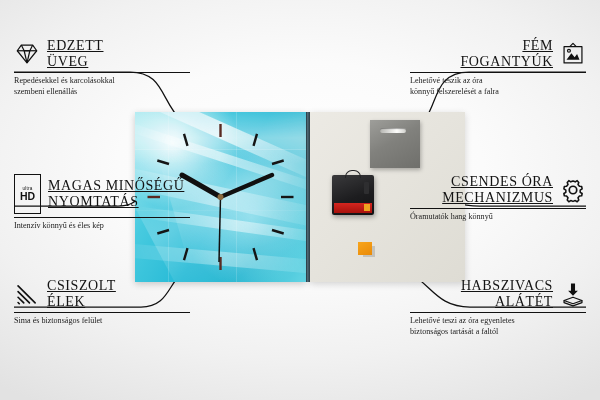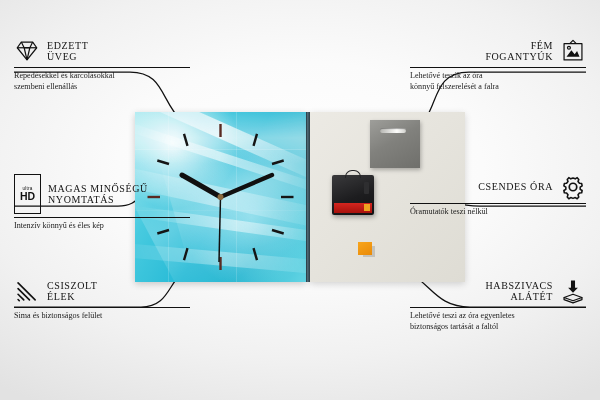--- a/index.html
+++ b/index.html
@@ -18,22 +18,22 @@
   #wires { position: absolute; inset: 0; width: 600px; height: 400px; }
   #wires path { fill: none; stroke: #111; stroke-width: 1.25; }
   #wires circle { fill: #fff; stroke: #111; stroke-width: 1.25; }
 
   
   .feat { position: absolute; width: 176px; }
   .feat .hdr { display: flex; align-items: center; gap: 7px; }
   .feat.left .hdr { justify-content: flex-start; }
   .feat.right .hdr { justify-content: flex-end; flex-direction: row; }
   .ttl {
-    font-size: 10px; letter-spacing: .6px; color: #131313;
-    line-height: 1.12; text-transform: uppercase;
+    font-size: 14px; letter-spacing: .6px; color: #131313;
+    line-height: 1.12; text-transform: uppercase; text-decoration: underline;
   }
   .feat.left .ttl { text-align: left; }
   .feat.right .ttl { text-align: right; }
   .rule { height: 0; border-top: 1.1px solid #111; margin: 3px 0 3px; }
   .desc { font-size: 8.1px; color: #1b1b1b; line-height: 1.32; }
   .feat.left .desc { text-align: left; }
   .feat.right .desc { text-align: left; }
   .ico { width: 26px; height: 26px; flex: 0 0 26px; }
   .ico svg { display: block; width: 26px; height: 26px; }
 
@@ -279,33 +279,34 @@
     <div class="desc">
       <span>Lehetővé teszik az óra</span><br>
       <span>könnyű felszerelését a falra</span>
     </div>
   </div>
 
   <div class="feat right" style="left:410px; top:174px;">
     <div class="hdr">
       <span class="ttl">
         <span>CSENDES ÓRA</span><br>
+        <span>MECHANIZMUS</span>
       </span>
       <span class="ico">
         <svg viewBox="0 0 32 32">
             <g fill="none" stroke="#111" stroke-width="2.1" stroke-linejoin="round">
           <path d="M16 4 l3 1.1 2.6-1.6 2.1 2.4 -1 2.8 1.9 2.4 3 .3 .6 3.1 -2.6 1.6 0 3 2.6 1.6 -.6 3.1 -3 .3 -1.9 2.4 1 2.8 -2.1 2.4 -2.6-1.6 -3 1.1 -3-1.1 -2.6 1.6 -2.1-2.4 1-2.8 -1.9-2.4 -3-.3 -.6-3.1 2.6-1.6 0-3 -2.6-1.6 .6-3.1 3-.3 1.9-2.4 -1-2.8 2.1-2.4 2.6 1.6 Z" transform="scale(.92) translate(1.4,1.4)"></path>
           <circle cx="16" cy="16" r="4.6"></circle>
         </g>
           </svg>
       </span>
     </div>
     <div class="rule"></div>
     <div class="desc">
-      <span>Óramutatók teszi nélkül</span>
+      <span>Óramutatók hang könnyű</span>
     </div>
   </div>
 
   <div class="feat right" style="left:410px; top:278px;">
     <div class="hdr">
       <span class="ttl">
         <span>HABSZIVACS</span><br>
         <span>ALÁTÉT</span>
       </span>
       <span class="ico">

